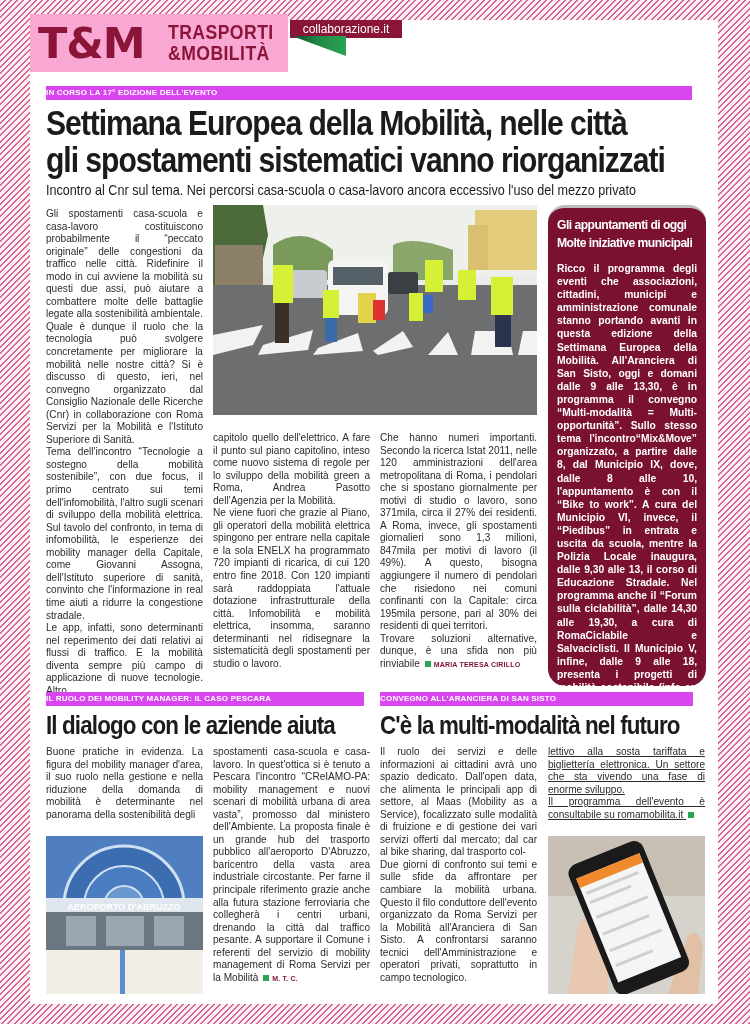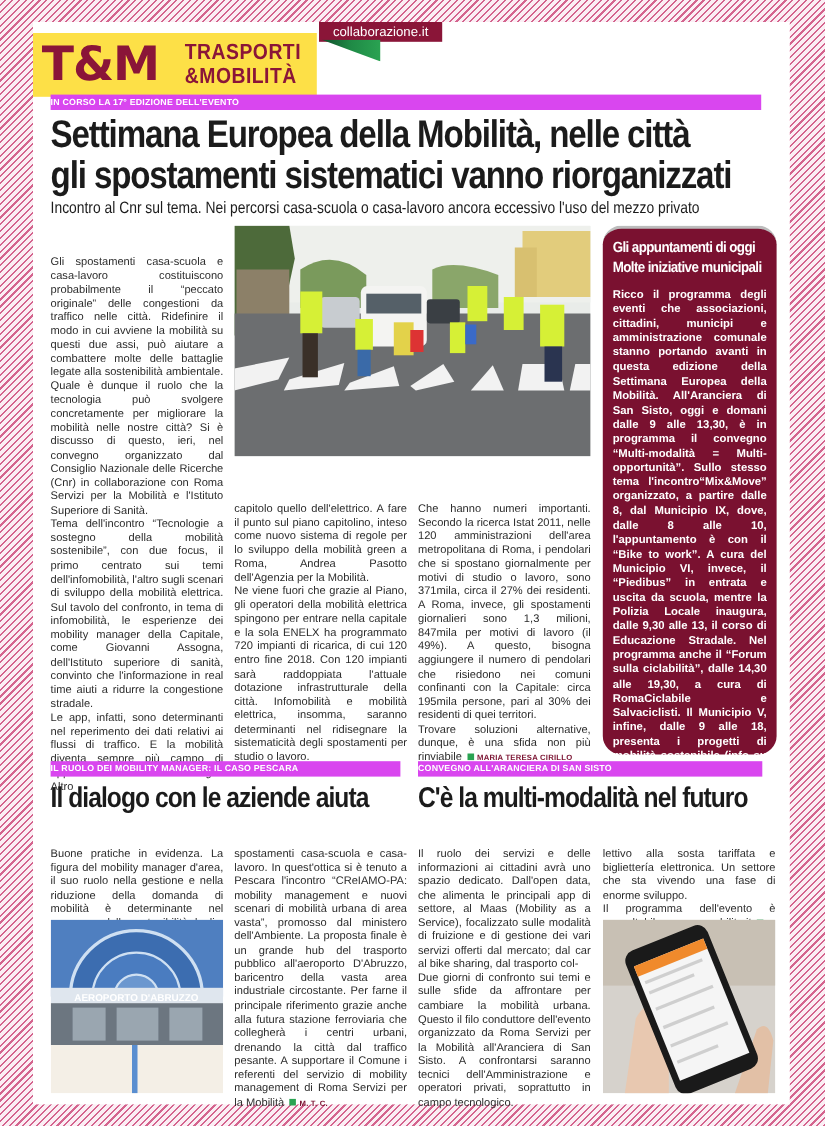--- a/index.html
+++ b/index.html
@@ -7,22 +7,22 @@
     width:750px; height:1024px; overflow:hidden; position:relative;
     background-color:#fbe9f2;
     background-image: repeating-linear-gradient(135deg, #fbeef4 0px, #fbeef4 3px, #d4648e 3px, #d4648e 4.4px);
     font-family:"Liberation Sans", sans-serif;
   }
   .page {
     position:absolute; left:30px; top:20px; width:688px; height:984px;
     background:#fff;
   }
   .masthead {
-    position:absolute; left:30px; top:30px; width:258px; height:58px;
-    background:#fde047;
+    position:absolute; left:30px; top:14px; width:258px; height:58px;
+    background:#f9a8d4;
   }
   .logo-tm {
     position:absolute; left:8px; top:4px; font-family:"DejaVu Sans", sans-serif;
     font-weight:900; font-size:43px; letter-spacing:-1px; color:#8a1538; line-height:50px;
   }
   .logo-words {
     position:absolute; left:138px; top:8px; font-family:"Liberation Sans", sans-serif;
     font-weight:bold; color:#8a1538; font-size:20px; line-height:21px; letter-spacing:0.5px;
     transform:scaleX(0.88); transform-origin:left top;
   }
@@ -45,21 +45,21 @@
     font-family:"Liberation Sans", sans-serif; font-weight:bold; color:#1b1b1b;
     font-size:35px; line-height:37px; letter-spacing:-1.2px;
     transform:scaleX(0.86); transform-origin:left top; white-space:nowrap;
   }
   .subhead {
     position:absolute; left:46px; top:181px; width:760px; white-space:nowrap;
     font-size:15px; color:#1b1b1b; transform:scaleX(0.84); transform-origin:left top;
   }
   .col {
     position:absolute; font-size:10.1px; line-height:12.55px; color:#2b2b2b;
-    text-align:justify; hyphens:manual;margin-top:25px;
+    text-align:justify; hyphens:manual;
   }
   .col p { margin:0; }
   .col .byline { font-size:7px; font-weight:bold; color:#7a1130; letter-spacing:0.2px; }
   .sq { display:inline-block; width:6px; height:6px; background:#2aa352; margin:0 3px 0 2px; vertical-align:middle; }
   .photo { position:absolute; overflow:hidden; }
   .sidebox {
     position:absolute; left:548px; top:205px; width:158px; height:478px; background:#7a1130;
     color:#fff; border-top:3px solid #bcbcbc;border-radius:17px;
   }
   .sidebox .title {
@@ -187,21 +187,21 @@
 <div class="col" style="left:213px; top:746px; width:157px;">
   <p><span>spostamenti casa-scuola e casa-lavoro. In quest'ottica si è tenuto a Pescara l'incontro “CReIAMO-PA: mobility management e nuovi scenari di mobilità urbana di area vasta”, promosso dal ministero dell'Ambiente. La proposta finale è un grande hub del trasporto pubblico all'aeroporto D'Abruzzo, baricentro della vasta area industriale circostante. Per farne il principale riferimento grazie anche alla futura stazione ferroviaria che collegherà i centri urbani, drenando la città dal traffico pesante. A supportare il Comune i referenti del servizio di mobility management di Roma Servizi per la Mobilità</span> <span class="sq"></span><span class="byline">M. T. C.</span></p>
 </div>
 
 <div class="kicker" style="left:380px; top:692px; width:313px;">CONVEGNO ALL'ARANCIERA DI SAN SISTO</div>
 <div class="sub-head" style="left:380px; top:710px;">C'è la multi-modalità nel futuro</div>
 <div class="col" style="left:380px; top:746px; width:157px;">
   <p>Il ruolo dei servizi e delle informazioni ai cittadini avrà uno spazio dedicato. Dall'open data, che alimenta le principali app di settore, al Maas (Mobility as a Service), focalizzato sulle modalità di fruizione e di gestione dei vari servizi offerti dal mercato; dal car al bike sharing, dal trasporto col-</p>
   <p>Due giorni di confronto sui temi e sulle sfide da affrontare per cambiare la mobilità urbana. Questo il filo conduttore dell'evento organizzato da Roma Servizi per la Mobilità all'Aranciera di San Sisto. A confrontarsi saranno tecnici dell'Amministrazione e operatori privati, soprattutto in campo tecnologico.</p>
 </div>
-<div class="col" style="left:548px; top:746px; width:157px;">
+<div class="col" style="left:548px; top:746px; width:157px;text-decoration:underline;">
   <p>lettivo alla sosta tariffata e bigliettería elettronica. Un settore che sta vivendo una fase di enorme sviluppo.</p>
   <p><span>Il programma dell'evento è consultabile su romamobilita.it</span> <span class="sq"></span></p>
 </div>
 <div class="photo" style="left:548px; top:836px; width:157px; height:158px;">
   <svg width="157" height="158" viewBox="0 0 157 158">
     <rect width="157" height="158" fill="#d6d2cc"></rect>
     <rect x="0" y="0" width="157" height="60" fill="#c8c0b4"></rect>
     <path d="M20 158 L30 90 Q40 70 60 80 L60 158Z" fill="#e8c8b0"></path>
     <path d="M120 158 L140 100 Q150 90 155 110 L150 158Z" fill="#e2c0a6"></path>
     <g transform="rotate(-22 80 80)">

